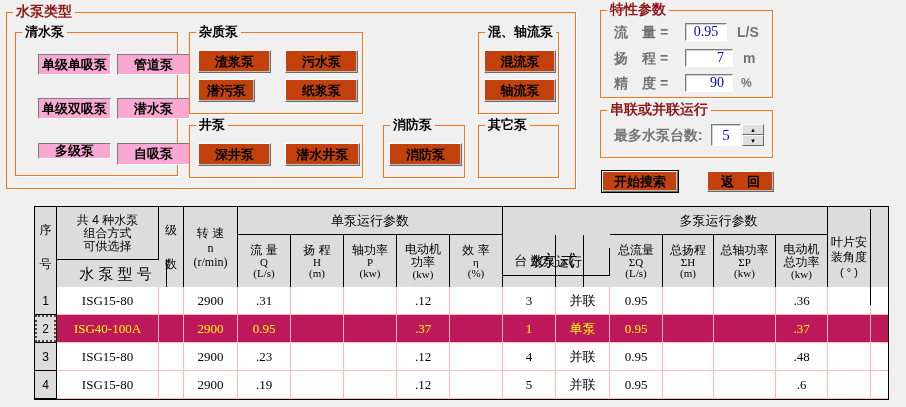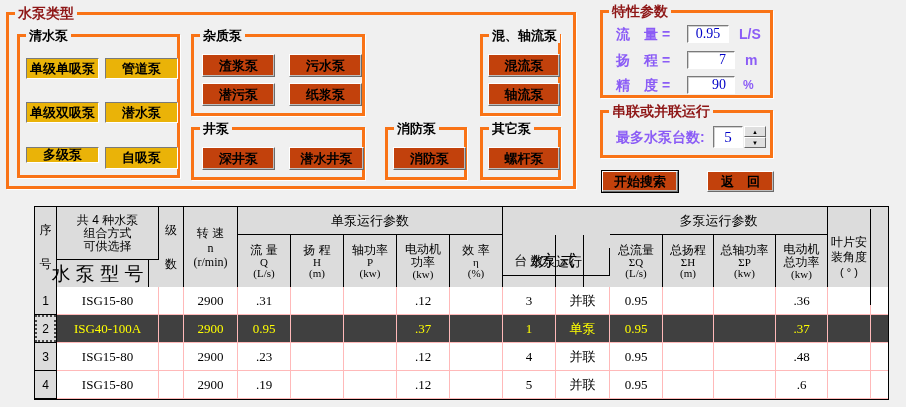--- a/index.html
+++ b/index.html
@@ -2,39 +2,39 @@
 <html><head>
 <meta charset="utf-8">
 <style>
   * { margin:0; padding:0; box-sizing:border-box; }
   html,body { background:#F0F0F0; }
   .screen {
     position:relative; width:906px; height:407px; background:#F0F0F0;
     font-family:"Liberation Sans", sans-serif; color:#000; overflow:hidden;
   }
   
-  .gb { position:absolute; border:3px solid #f97316; box-shadow:1px 1px 0 #FFFFFF; }
+  .gb { position:absolute; border:1px solid #f97316; box-shadow:1px 1px 0 #FFFFFF; }
   .gb > .legend {
     position:absolute; top:-9px; left:6px; background:#F0F0F0; padding:0 3px;
     font-weight:bold; font-size:13px; line-height:15px; white-space:nowrap;
   }
   .gb.red > .legend { color:#8E1616; font-size:14px; }
   
   .btn {
     position:absolute; display:flex; align-items:center; justify-content:center;
     font-weight:bold; font-size:13px; white-space:nowrap; overflow:hidden; cursor:pointer;
     background:#c2410c; border:1px solid; border-color:#FFFFFF #6A6A6A #6A6A6A #FFFFFF;
     box-shadow:inset -1px -1px 0 #BDBDBD;
   }
   .btn.yellow {
-    background:#eab308; border-color:#7A7A7A #FFFFFF #FFFFFF #7A7A7A; box-shadow:none;
+    background:#f9a8d4; border-color:#7A7A7A #FFFFFF #FFFFFF #7A7A7A; box-shadow:none;margin-left:16px;
   }
   .btn.default { box-shadow:0 0 0 1px #000, inset -1px -1px 0 #BDBDBD; }
   
-  .blab { position:absolute; color:#8b5cf6; font-weight:bold; font-size:14px; line-height:17px; white-space:nowrap; }
+  .blab { position:absolute; color:#737373; font-weight:bold; font-size:14px; line-height:17px; white-space:nowrap; }
   .field {
     position:absolute; background:#FFFFFF; color:#0000C8;
     border:1px solid; border-color:#7A7A7A #FFFFFF #FFFFFF #7A7A7A;
     box-shadow:inset 1px 1px 0 rgba(0,0,0,0.18);
     font-family:"Liberation Serif", serif; font-size:14px; text-align:center; padding:0;
   }
   .field.right { text-align:right; padding-right:8px; }
   .spin { position:absolute; display:flex; flex-direction:column; }
   .spin .sb {
     flex:1; display:flex; align-items:center; justify-content:center; cursor:pointer;
@@ -59,21 +59,21 @@
   .trow .c {
     display:flex; align-items:center; justify-content:center; overflow:hidden;
     border-right:1px solid #FFB9B9; border-bottom:1px solid #FFB9B9;
     font-family:"Liberation Serif", serif; font-size:13px;
   }
   .trow .c.last { border-right:none; }
   .trow .rn {
     position:relative; background:#DCDCDC; border-right:1px solid #000; border-bottom:1px solid #000;
     font-family:"Liberation Sans", sans-serif; font-size:12px;
   }
-  .trow.sel .c:not(.rn) { background:#404040; color:#FFFF00; }
+  .trow.sel .c:not(.rn) { background:#be185d; color:#FFFF00; }
   .trow.sel .rn::after { content:""; position:absolute; inset:0; border:2px dotted #4A4A4A; }
   
   .w0{flex:0 0 22px}.w1{flex:0 0 102px}.w2{flex:0 0 25px}.w3{flex:0 0 54px}
   .w4{flex:0 0 53px}.w5{flex:0 0 53px}.w6{flex:0 0 53px}.w7{flex:0 0 53px}
   .w8{flex:0 0 53px}.w9{flex:0 0 53px}.w10{flex:0 0 54px}.w11{flex:0 0 53px}
   .w12{flex:0 0 51px}.w13{flex:0 0 62px}.w14{flex:0 0 52px}.w15{flex:0 0 43px}
   .w16{flex:0 0 17px}
 </style>
 </head>
 <body>
@@ -90,21 +90,21 @@
       <div class="btn yellow" style="left:6px;top:65px;width:73px;height:21px;">单级双吸泵</div>
       <div class="btn yellow" style="left:85px;top:65px;width:73px;height:21px;">潜水泵</div>
       <div class="btn yellow" style="left:6px;top:110px;width:73px;height:16px;">多级泵</div>
       <div class="btn yellow" style="left:85px;top:110px;width:73px;height:22px;">自吸泵</div>
     </div>
 
     <div class="gb" style="left:182px;top:19px;width:174px;height:82px;">
       <span class="legend">杂质泵</span>
       <div class="btn" style="left:8px;top:17px;width:73px;height:23px;">渣浆泵</div>
       <div class="btn" style="left:95px;top:17px;width:73px;height:23px;">污水泵</div>
-      <div class="btn" style="left:8px;top:46px;width:73px;height:23px;">潜污泵</div>
+      <div class="btn" style="left:8px;top:46px;width:57px;height:23px;">潜污泵</div>
       <div class="btn" style="left:95px;top:46px;width:73px;height:23px;">纸浆泵</div>
     </div>
 
     <div class="gb" style="left:182px;top:112px;width:174px;height:53px;">
       <span class="legend">井泵</span>
       <div class="btn" style="left:8px;top:17px;width:73px;height:23px;">深井泵</div>
       <div class="btn" style="left:95px;top:17px;width:75px;height:23px;">潜水井泵</div>
     </div>
 
 
@@ -114,21 +114,20 @@
       <div class="btn" style="left:5px;top:46px;width:72px;height:23px;">轴流泵</div>
     </div>
 
     <div class="gb" style="left:376px;top:112px;width:82px;height:53px;">
       <span class="legend">消防泵</span>
       <div class="btn" style="left:5px;top:17px;width:73px;height:23px;">消防泵</div>
     </div>
 
     <div class="gb" style="left:471px;top:112px;width:81px;height:53px;">
       <span class="legend">其它泵</span>
-      <div class="btn" style="left:5px;top:17px;width:72px;height:23px;">螺杆泵</div>
     </div>
   </div>
 
   <div class="gb red" style="left:600px;top:10px;width:173px;height:88px;">
     <span class="legend">特性参数</span>
 
     <span class="blab" style="left:13px;top:13px;">流　量 =</span>
     <input class="field" style="left: 84px; top: 12px; width: 42px; height: 18px;" value="0.95">
     <span class="blab" style="left:136px;top:13px;">L/S</span>
 
@@ -158,21 +157,21 @@
     <div class="thead">
       <div class="hc spread" style="left:0;top:0;width:22px;height:80px;">
         <span>序</span>
           <span>号</span>
       </div>
       <div class="hc bb tight" style="left:22px;top:0;width:102px;height:53px;">
         <span>共 4 种水泵</span>
         <span>组合方式</span>
         <span>可供选择</span>
       </div>
-      <div class="hc" style="left:12px;top:53px;width:102px;height:27px;font-size:19px;">
+      <div class="hc" style="left:30px;top:53px;width:102px;height:27px;font-size:15px;">
         <span>水 泵 型 号</span>
       </div>
       <div class="hc spread" style="left:124px;top:0;width:25px;height:80px;">
         <span>级</span>
           <span>数</span>
       </div>
       <div class="hc gap" style="left:149px;top:0;width:54px;height:80px;">
         <span>转  速</span>
         <span class="sub" style="font-size:12px;line-height:14px;">n</span>
         <span class="sub" style="font-size:12px;line-height:14px;">(r/min)</span>

